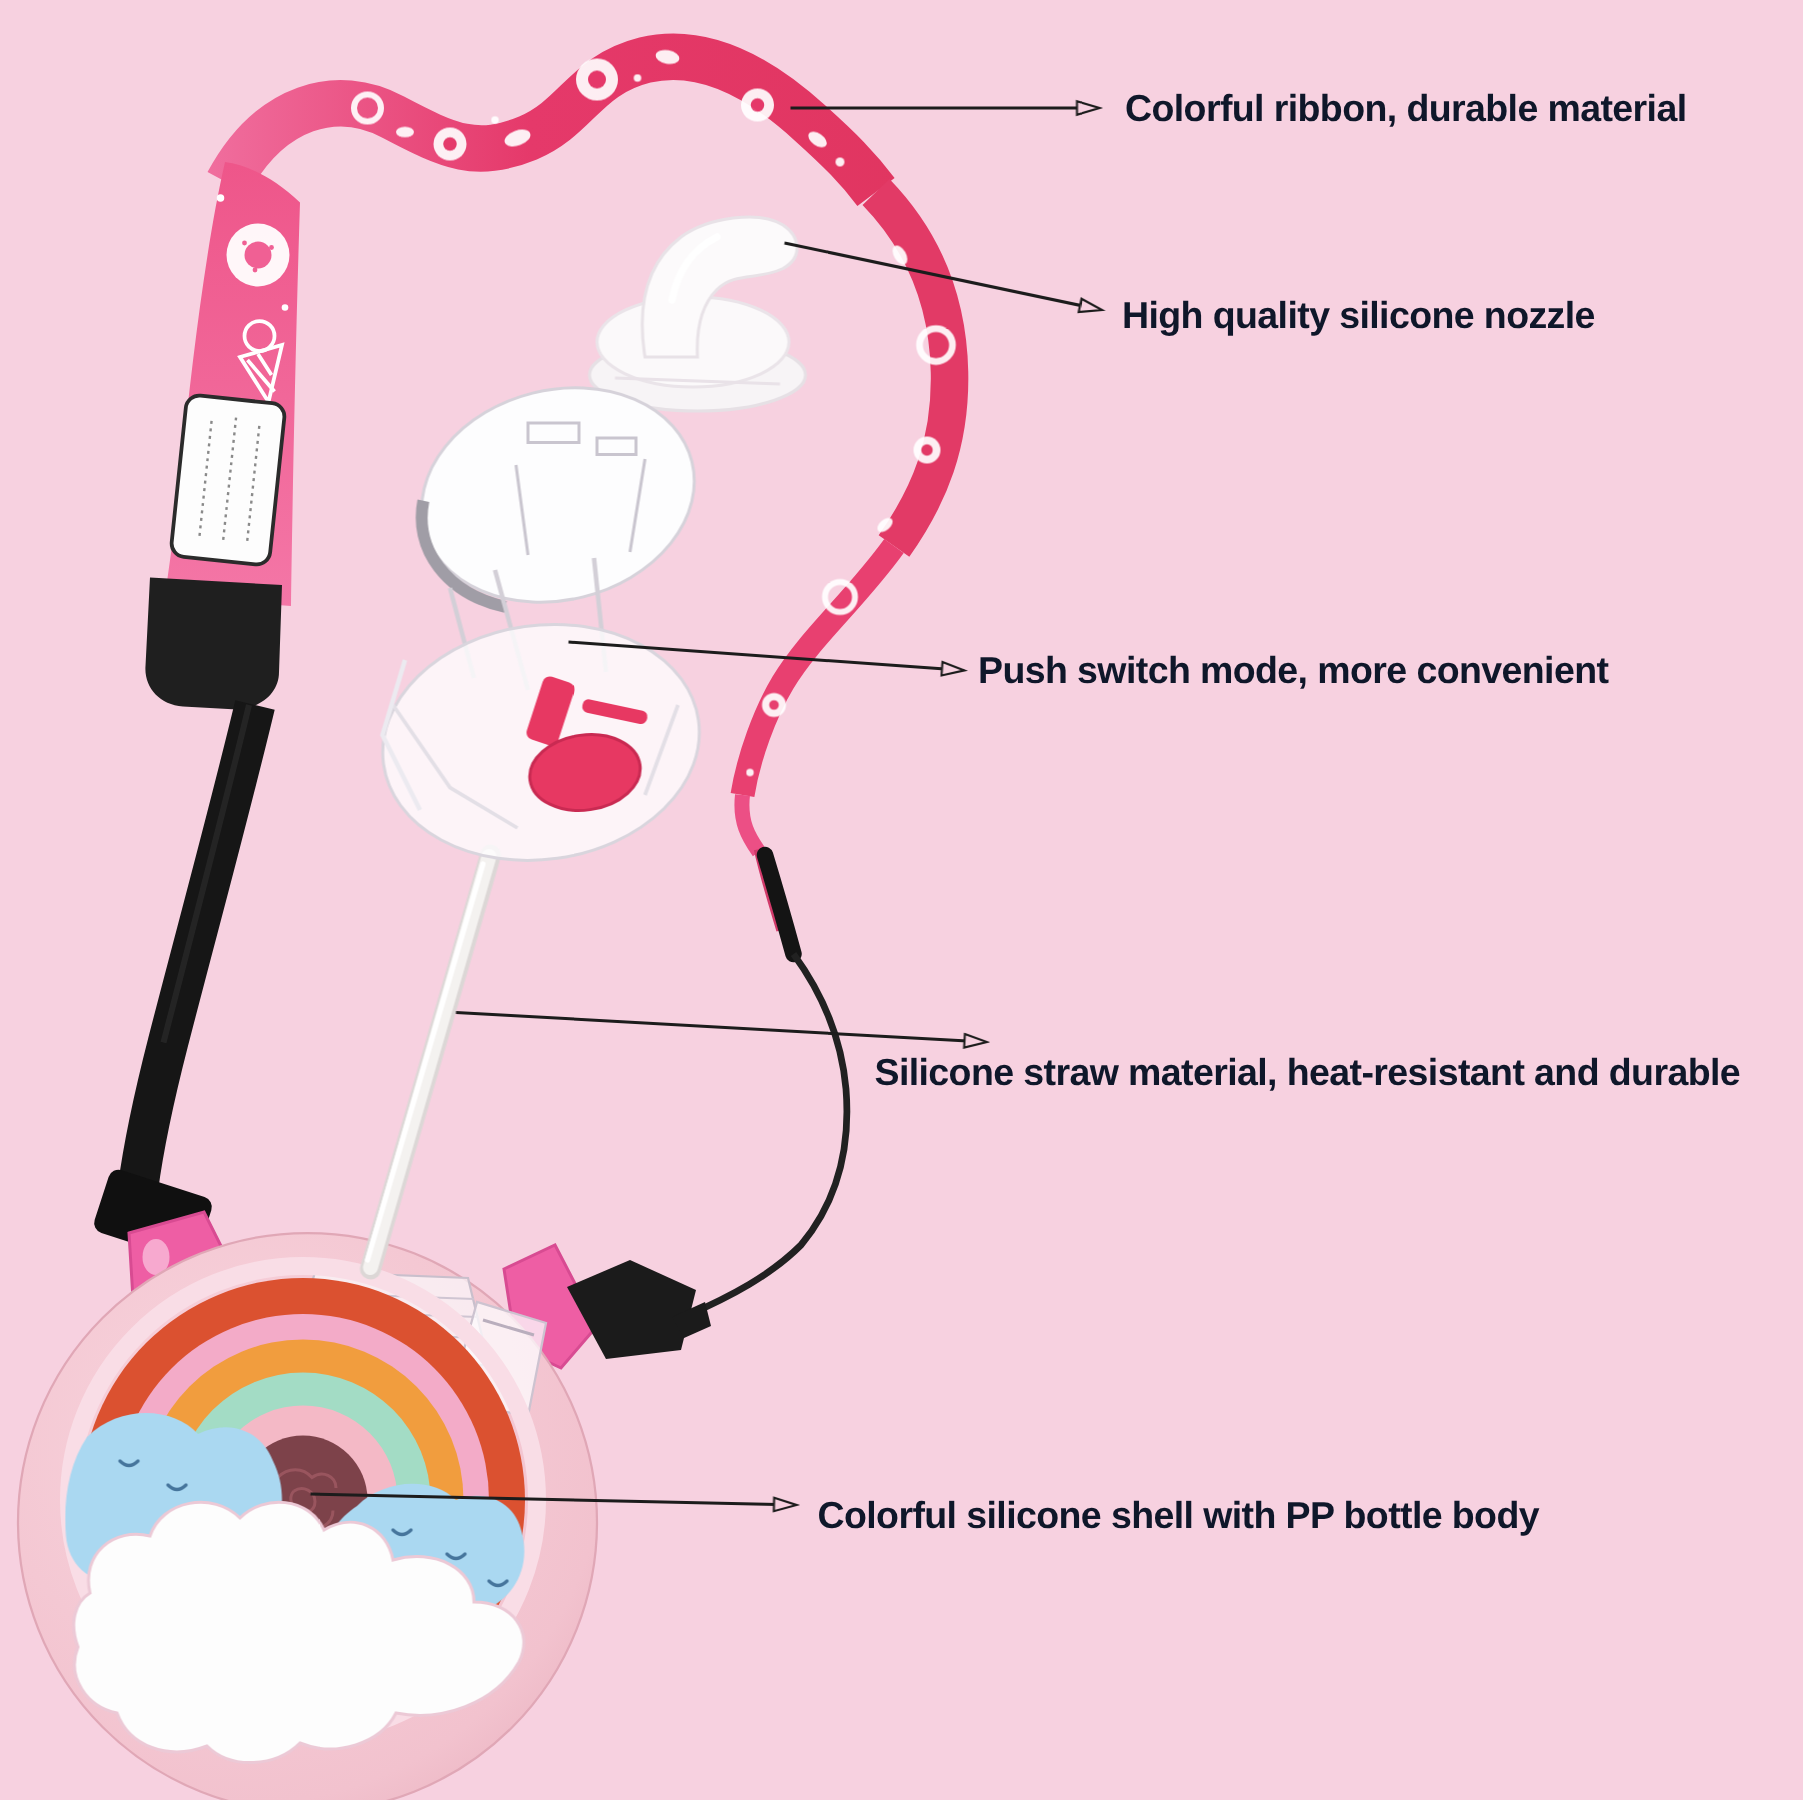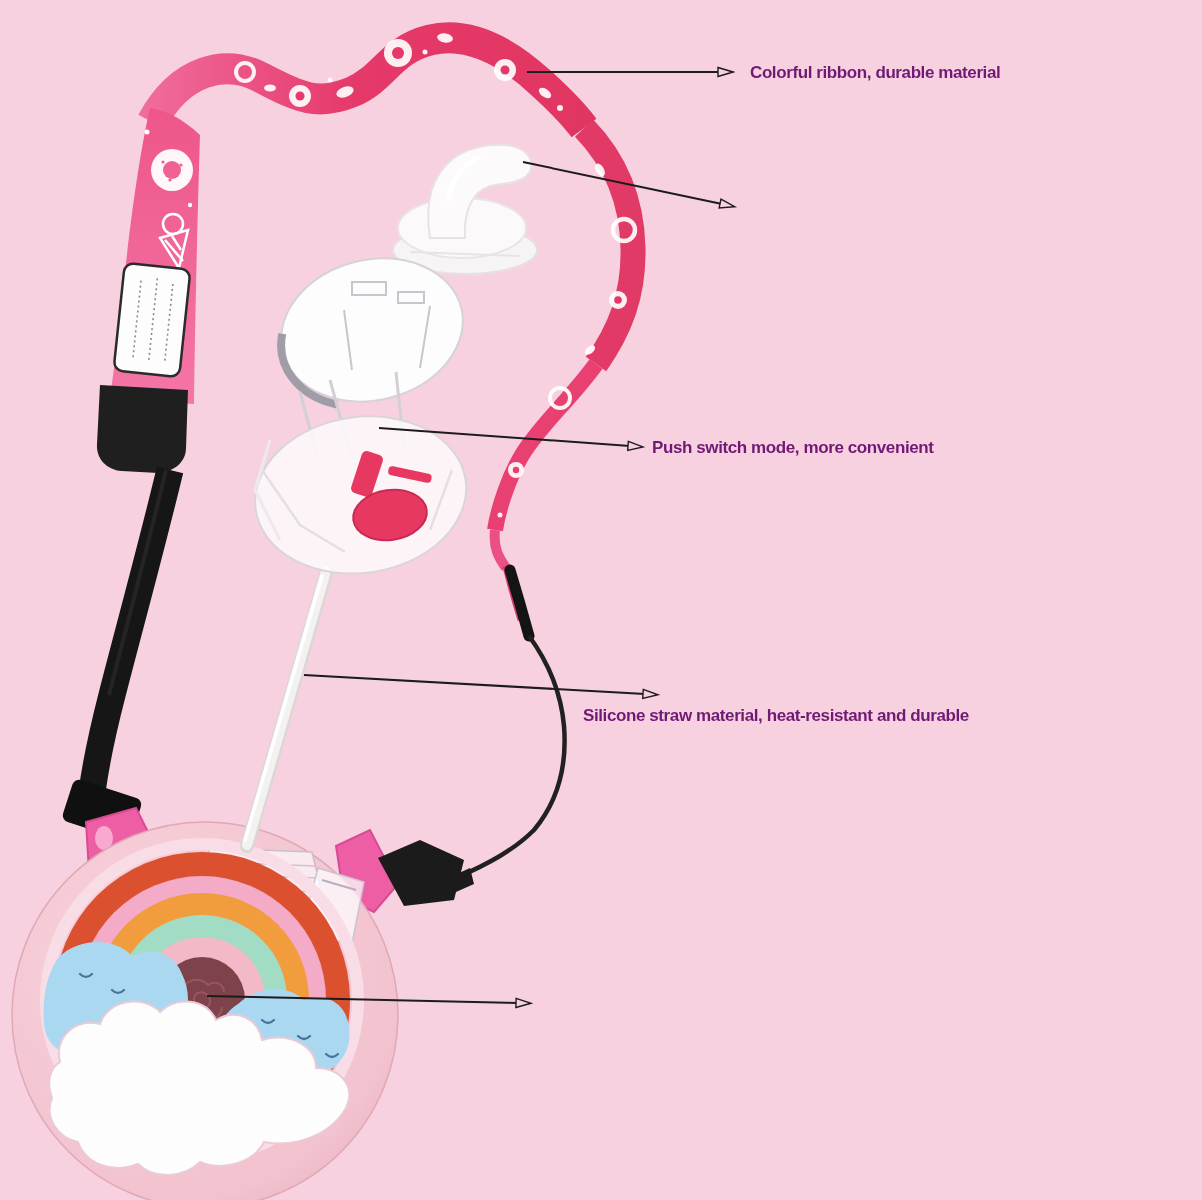--- a/index.html
+++ b/index.html
@@ -9,23 +9,23 @@
     background:#f7d1e0;
     overflow:hidden;
     font-family:"Liberation Sans", sans-serif;
   }
   .scene-svg{position:absolute;left:0;top:0;}
   .callout-label{
     position:absolute;
     transform:translateY(-50%);
     white-space:nowrap;
     font-weight:700;
-    font-size:17px;
+    font-size:25px;
     letter-spacing:-0.4px;
-    color:#701a75;
+    color:#0f172a;
   }
 </style>
 </head>
 <body>
 
 <div class="stage">
 
   <svg class="scene-svg" width="1202" height="1200" viewBox="0 0 1202 1200">
     <defs>
       <linearGradient id="ribbonGrad" x1="120" y1="0" x2="640" y2="0" gradientUnits="userSpaceOnUse">
@@ -222,18 +222,20 @@
       <path d="M527,72 L720,72" marker-end="url(#arrowOpen)"></path>
       <path d="M523,162 L722,204" marker-end="url(#arrowOpen)"></path>
       <path d="M379,428 L630,446" marker-end="url(#arrowOpen)"></path>
       <path d="M304,675 L645,694" marker-end="url(#arrowOpen)"></path>
       <path d="M207,996 L518,1003" marker-end="url(#arrowOpen)"></path>
     </g>
   </svg>
 
   <div class="callout-label" style="left:750px; top:73px;">Colorful ribbon, durable material</div>
 
+  <div class="callout-label" style="left:748px; top:211px;">High quality silicone nozzle</div>
 
   <div class="callout-label" style="left:652px; top:448px;">Push switch mode, more convenient</div>
 
   <div class="callout-label" style="left:583px; top:716px;">Silicone straw material, heat-resistant and durable</div>
 
+  <div class="callout-label" style="left:545px; top:1011px;">Colorful silicone shell with PP bottle body</div>
 </div>
 
 </body></html>

